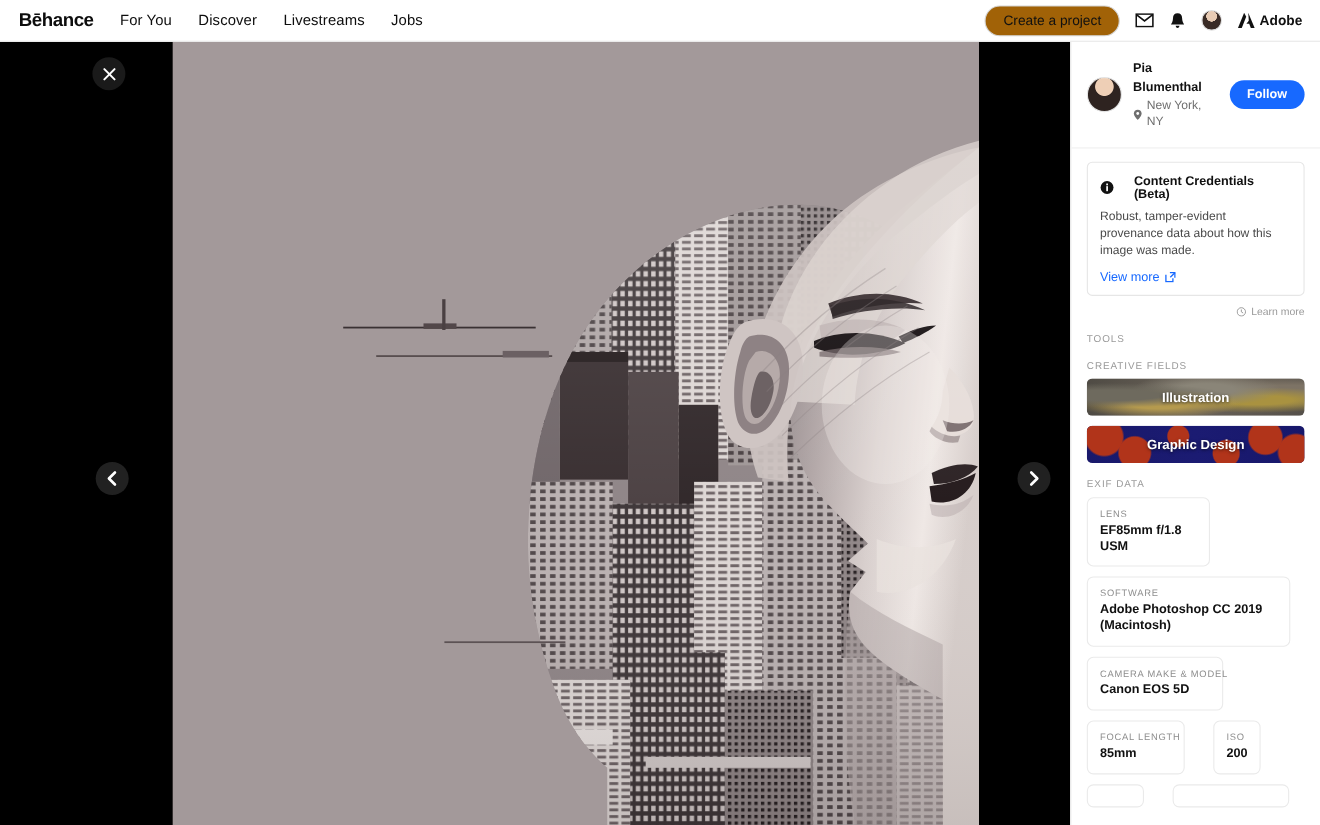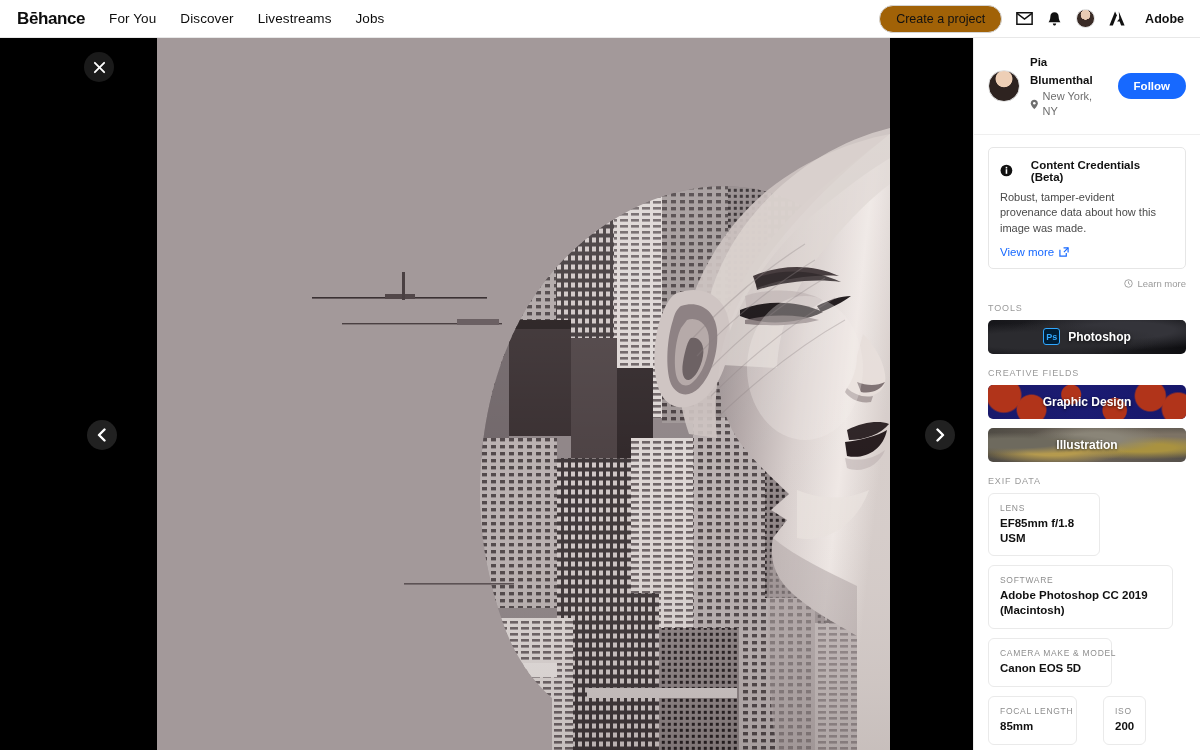--- a/index.html
+++ b/index.html
@@ -34,21 +34,21 @@
     border: 1px solid #d4d4d4; border-radius: 18px;
     padding: 6px 16px; font-size: 12.5px; color: #111;
     background: #a16207; cursor: pointer; white-space: nowrap;
   }
   .icon-btn { cursor: pointer; display: flex; align-items: center; }
   .avatar-sm {
     width: 19px; height: 19px; border-radius: 50%;
     background: radial-gradient(circle at 50% 28%, #e8cbb4 0 32%, #3a2b26 34% 100%);
     border: 1px solid #ddd; cursor: pointer;
   }
-  .adobe-logo { display: flex; align-items: center; gap: 20px; cursor: pointer; }
+  .adobe-logo { display: flex; align-items: center; gap: 4px; cursor: pointer; }
   .adobe-word { font-size: 12.5px; font-weight: 700; color: #111; }
 
   
   .bgpage {
     position: absolute; top: 38px; left: 0; width: 160px; height: 712px;
     background: #f7f7f7; overflow: hidden; z-index: 1;
   }
   .bg-searchbar {
     position: absolute; top: 20px; left: 18px; width: 180px; height: 34px;
     border: 1px solid #ddd; border-radius: 17px; background: #fff;
@@ -541,34 +541,29 @@
 
     <div class="learn-row">
       <svg width="9" height="9" viewBox="0 0 10 10">
         <circle cx="5" cy="5" r="4.2" fill="none" stroke="#9a9a9a" stroke-width="1"></circle>
         <path d="M5 2.6 L5 5 L6.8 6.2" fill="none" stroke="#9a9a9a" stroke-width="1"></path>
       </svg>
       <span>Learn more</span>
     </div>
 
     <div class="sec-label">TOOLS</div>
+
+    <div class="sec-label">CREATIVE FIELDS</div>
     <div class="tag-card">
-      <span class="bg-ps"></span>
-      <span class="tag-ps-icon">Ps</span>
-      <span class="tag-label">Photoshop</span>
-    </div>
-
-    <div class="sec-label">CREATIVE FIELDS</div>
+      <span class="bg-illu"></span>
+      <span class="tag-label">Illustration</span>
+    </div>
     <div class="tag-card">
       <span class="bg-gd"></span>
       <span class="tag-label">Graphic Design</span>
-    </div>
-    <div class="tag-card">
-      <span class="bg-illu"></span>
-      <span class="tag-label">Illustration</span>
     </div>
 
     <div class="sec-label">EXIF DATA</div>
     <div class="exif-wrap">
 
       <div class="exif-card exif-block" style="width:112px">
         <div class="exif-k">LENS</div>
         <div class="exif-v">EF85mm f/1.8 USM</div>
       </div>
 

